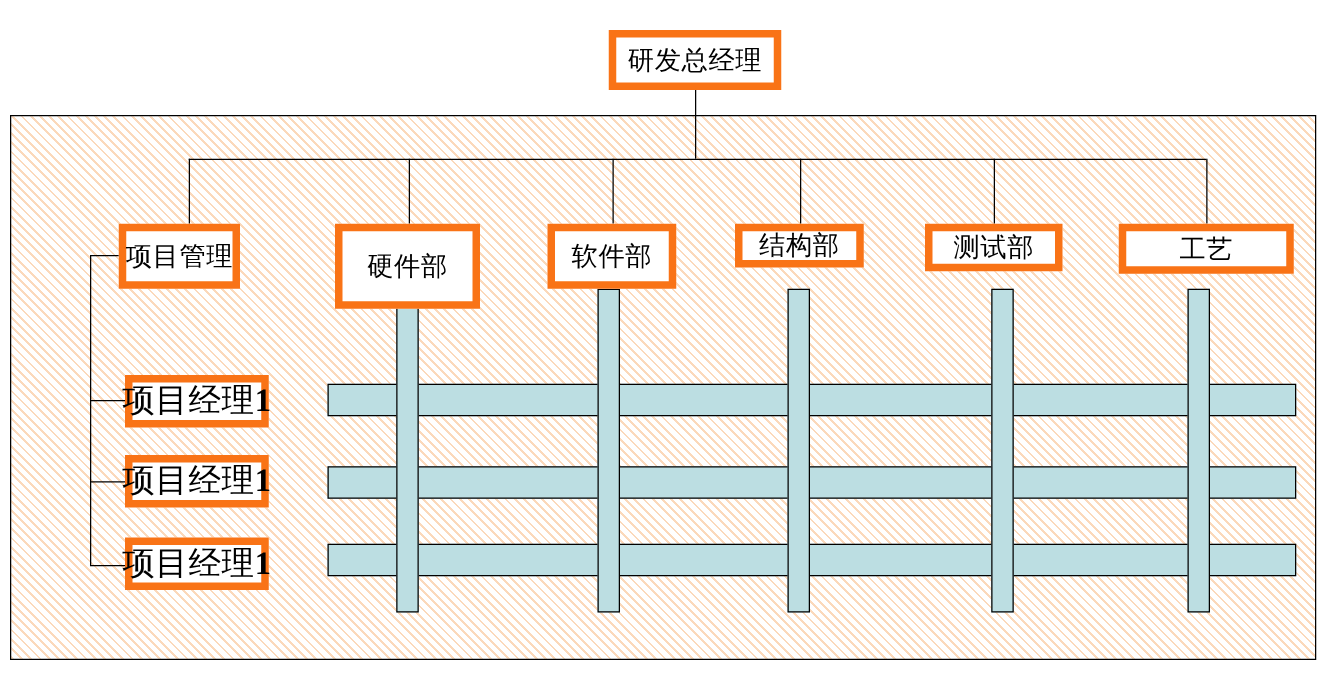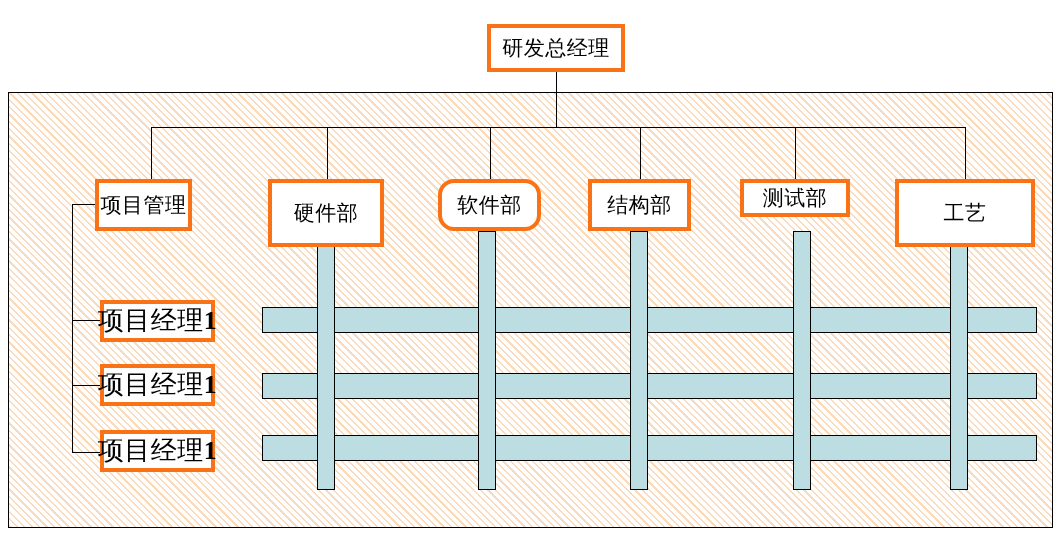--- a/index.html
+++ b/index.html
@@ -33,21 +33,21 @@
         #fbd9bb 1.6px,
         #ffffff 1.6px,
         #ffffff 5.2px
       );
   }
 
   
   .node-box {
     position: absolute;
     box-sizing: border-box;
-    border: 4px solid #f97316;
+    border: 6px solid #f97316;
     background: #ffffff;
     display: flex;
     align-items: center;
     justify-content: center;
     font-size: 21px;
     line-height: 1;
     color: #000000;
     letter-spacing: 0.5px;
     white-space: nowrap;
     z-index: 40;
@@ -113,30 +113,30 @@
       <div class="line-v" style="left: 965px; top: 127px; height: 52px;"></div>
     </div>
 
   <div id="departments">
       <div class="node-box" style="left: 95px; top: 179px; width: 97px; height: 52px;">
         <span>项目管理</span>
       </div>
       <div class="node-box" style="left: 268px; top: 179px; width: 116px; height: 68px;">
         <span>硬件部</span>
       </div>
-      <div class="node-box" style="left: 438px; top: 179px; width: 103px; height: 52px; border-radius: 16px;">
+      <div class="node-box" style="left: 438px; top: 179px; width: 103px; height: 52px;">
         <span>软件部</span>
       </div>
-      <div class="node-box" style="left: 588px; top: 179px; width: 103px; height: 52px;">
+      <div class="node-box" style="left: 588px; top: 179px; width: 103px; height: 35px;">
         <span>结构部</span>
       </div>
       <div class="node-box" style="left: 740px; top: 179px; width: 110px; height: 38px;">
         <span>测试部</span>
       </div>
-      <div class="node-box" style="left: 895px; top: 179px; width: 140px; height: 68px;">
+      <div class="node-box" style="left: 895px; top: 179px; width: 140px; height: 40px;">
         <span>工艺</span>
       </div>
     </div>
 
   <div id="pm-connectors">
       <div class="line-v" style="left: 72px; top: 204px; height: 248px;"></div>
       <div class="line-h" style="left: 72px; top: 204px; width: 28px;"></div>
       <div class="line-h" style="left: 72px; top: 320px; width: 28px;"></div>
       <div class="line-h" style="left: 72px; top: 385px; width: 28px;"></div>
       <div class="line-h" style="left: 72px; top: 452px; width: 28px;"></div>

